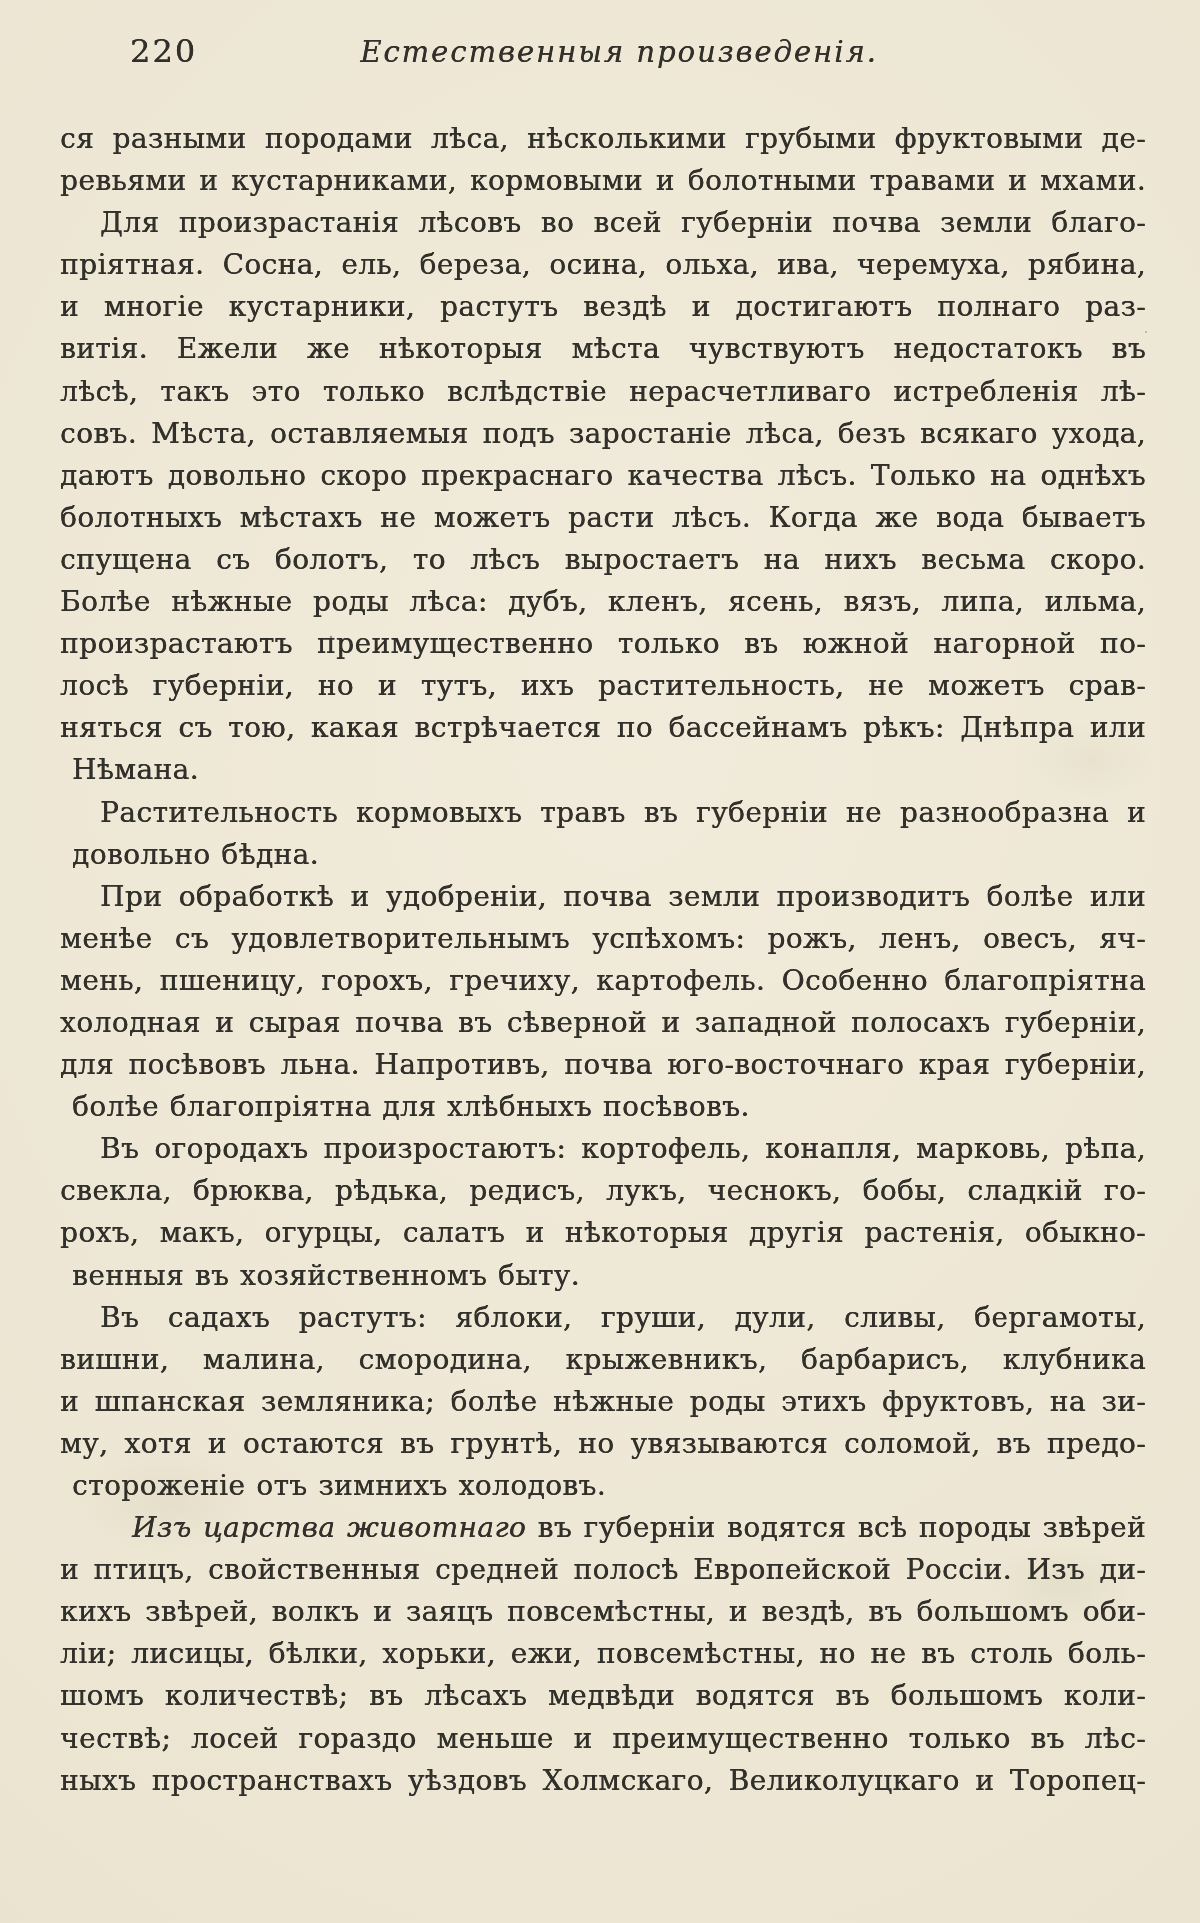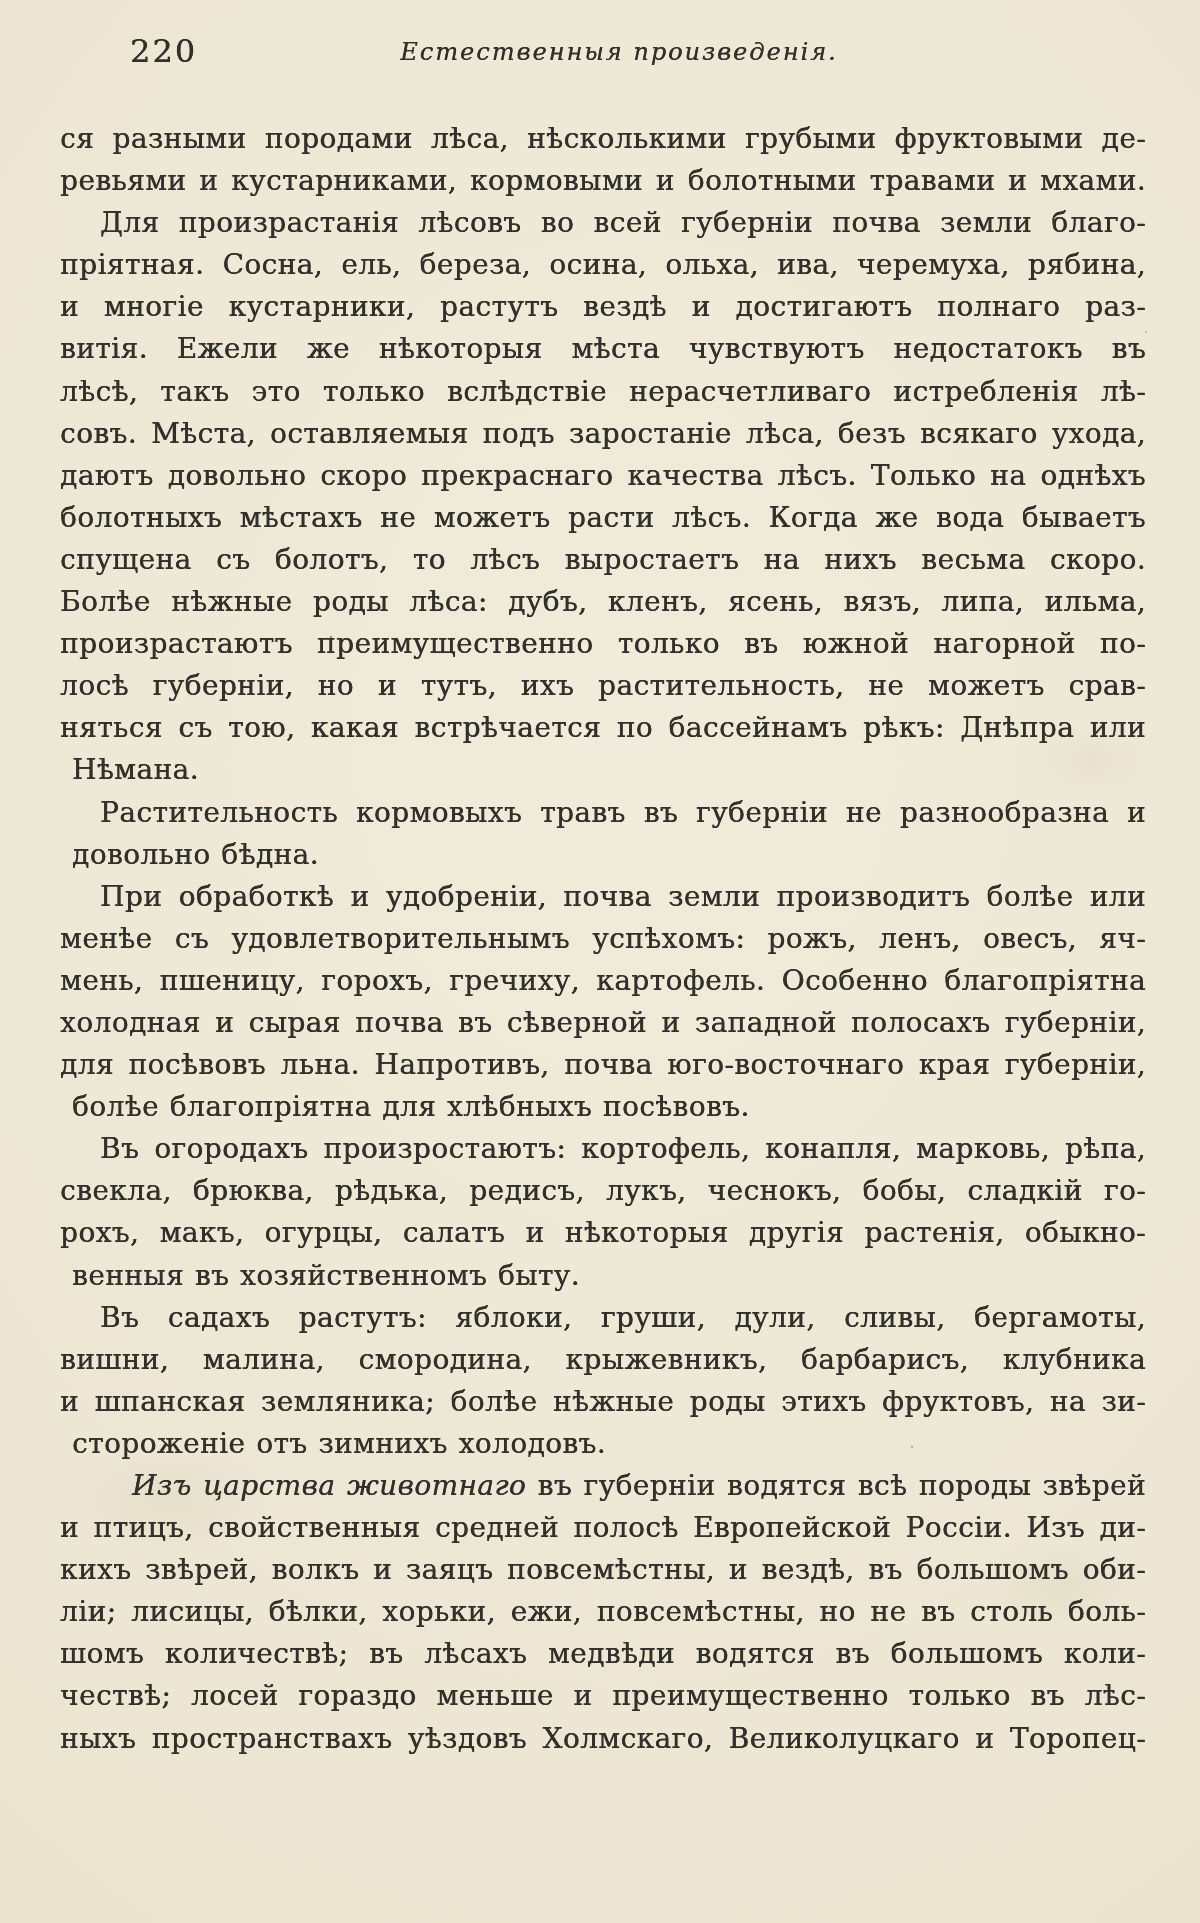--- a/index.html
+++ b/index.html
@@ -37,21 +37,21 @@
     letter-spacing: 2px;
     text-shadow: 0.35px 0 0 currentColor;
   }
   .running-title {
     position: absolute;
     left: 76px;
     top: 34px;
     width: 1086px;
     text-align: center;
     font-style: italic;
-    font-size: 24px;
+    font-size: 29px;
     line-height: 36px;
     letter-spacing: 2px;
     text-shadow: 0.3px 0 0 currentColor;
   }
   .textblock {
     position: absolute;
     left: 60px;
     top: 118px;
     width: 1086px;
     font-size: 28px;
@@ -105,20 +105,21 @@
       <div class="line">холодная и сырая почва въ сѣверной и западной полосахъ губерніи,</div>
       <div class="line">для посѣвовъ льна. Напротивъ, почва юго-восточнаго края губерніи,</div>
       <div class="line end">болѣе благопріятна для хлѣбныхъ посѣвовъ.</div>
       <div class="line indent">Въ огородахъ произростаютъ: кортофель, конапля, марковь, рѣпа,</div>
       <div class="line">свекла, брюква, рѣдька, редисъ, лукъ, чеснокъ, бобы, сладкій го-</div>
       <div class="line">рохъ, макъ, огурцы, салатъ и нѣкоторыя другія растенія, обыкно-</div>
       <div class="line end">венныя въ хозяйственномъ быту.</div>
       <div class="line indent">Въ садахъ растутъ: яблоки, груши, дули, сливы, бергамоты,</div>
       <div class="line">вишни, малина, смородина, крыжевникъ, барбарисъ, клубника</div>
       <div class="line">и шпанская земляника; болѣе нѣжные роды этихъ фруктовъ, на зи-</div>
+      <div class="line">му, хотя и остаются въ грунтѣ, но увязываются соломой, въ предо-</div>
       <div class="line end">стороженіе отъ зимнихъ холодовъ.</div>
       <div class="line indent"><i>Изъ царства животнаго</i> въ губерніи водятся всѣ породы звѣрей</div>
       <div class="line">и птицъ, свойственныя средней полосѣ Европейской Россіи. Изъ ди-</div>
       <div class="line">кихъ звѣрей, волкъ и заяцъ повсемѣстны, и вездѣ, въ большомъ оби-</div>
       <div class="line">ліи; лисицы, бѣлки, хорьки, ежи, повсемѣстны, но не въ столь боль-</div>
       <div class="line">шомъ количествѣ; въ лѣсахъ медвѣди водятся въ большомъ коли-</div>
       <div class="line">чествѣ; лосей гораздо меньше и преимущественно только въ лѣс-</div>
       <div class="line">ныхъ пространствахъ уѣздовъ Холмскаго, Великолуцкаго и Торопец-</div>
     </main>
 </div>

